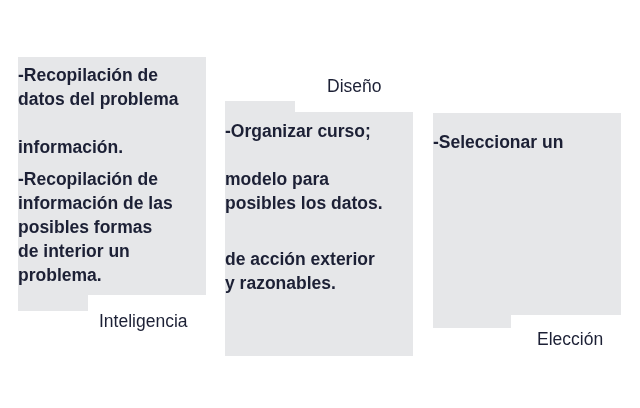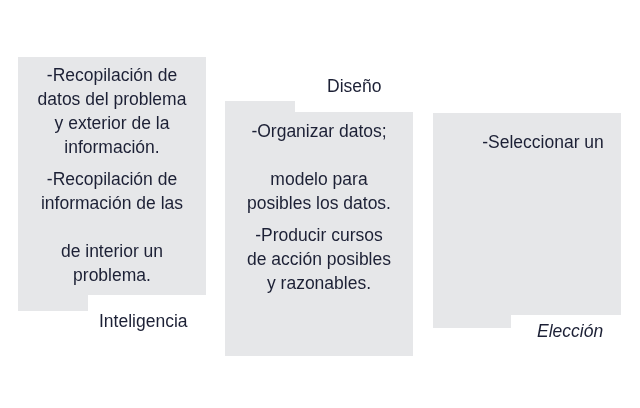--- a/index.html
+++ b/index.html
@@ -1,62 +1,62 @@
 <!DOCTYPE html>
 <html><head>
 <meta charset="utf-8">
 <style>
   html, body { margin:0; padding:0; background:#ffffff; }
   body { width:640px; height:408px; position:relative; overflow:hidden;
          font-family:"Liberation Sans", sans-serif; color:#1c2035; }
   .panel { position:absolute; background:#e6e7e9; }
   .notch { position:absolute; background:#ffffff; }
-  .txt { position:absolute; text-align:center; font-size:17.5px; line-height:24px; }
+  .txt { position:absolute; font-size:17.5px; line-height:24px;font-weight:bold; }
   .para { margin:0 0 8px 0; }
   .label { position:absolute; font-size:17.5px; line-height:22px; white-space:nowrap; }
 </style>
 </head>
 <body>
 
 <div class="panel" style="left:18px;top:57px;width:188px;height:254px;"></div>
 <div class="notch" style="left:88px;top:295px;width:118px;height:16px;"></div>
 <div class="txt" style="left:18px;top:63px;width:188px;">
   <p class="para">
     <span>-Recopilación de</span><br>
     <span>datos del problema</span><br>
-    <span>y exterior de la</span><br>
+    <br>
     <span>información.</span>
   </p>
   <p class="para">
     <span>-Recopilación de</span><br>
     <span>información de las</span><br>
-    <br>
+    <span>posibles formas</span><br>
     <span>de interior un</span><br>
     <span>problema.</span>
   </p>
 </div>
 <div class="label" style="left:99px;top:310px;">Inteligencia</div>
 
 <div class="label" style="left:327px;top:75px;">Diseño</div>
 <div class="panel" style="left:225px;top:101px;width:188px;height:255px;"></div>
 <div class="notch" style="left:295px;top:101px;width:118px;height:11px;"></div>
 <div class="txt" style="left:225px;top:119px;width:188px;">
   <p class="para">
-    <span>-Organizar datos;</span><br>
+    <span>-Organizar curso;</span><br>
     <br>
     <span>modelo para</span><br>
     <span>posibles los datos.</span>
   </p>
   <p class="para">
-    <span>-Producir cursos</span><br>
-    <span>de acción posibles</span><br>
+    <br>
+    <span>de acción exterior</span><br>
     <span>y razonables.</span>
   </p>
 </div>
 
 <div class="panel" style="left:433px;top:113px;width:188px;height:215px;"></div>
 <div class="notch" style="left:511px;top:315px;width:110px;height:13px;"></div>
 <div class="txt" style="left:433px;top:130px;width:220px;">
   <p class="para">
     <span>-Seleccionar un</span><br>
   </p>
 </div>
-<div class="label" style="left:537px;top:320px;font-style:italic;">Elección</div>
+<div class="label" style="left:537px;top:328px;">Elección</div>
 
 </body></html>

